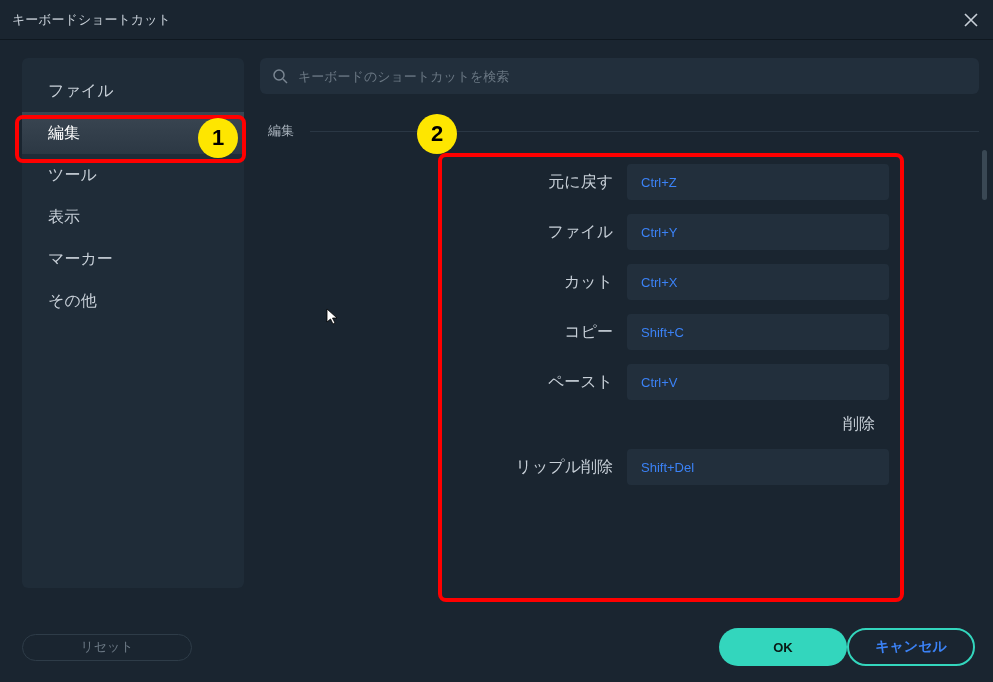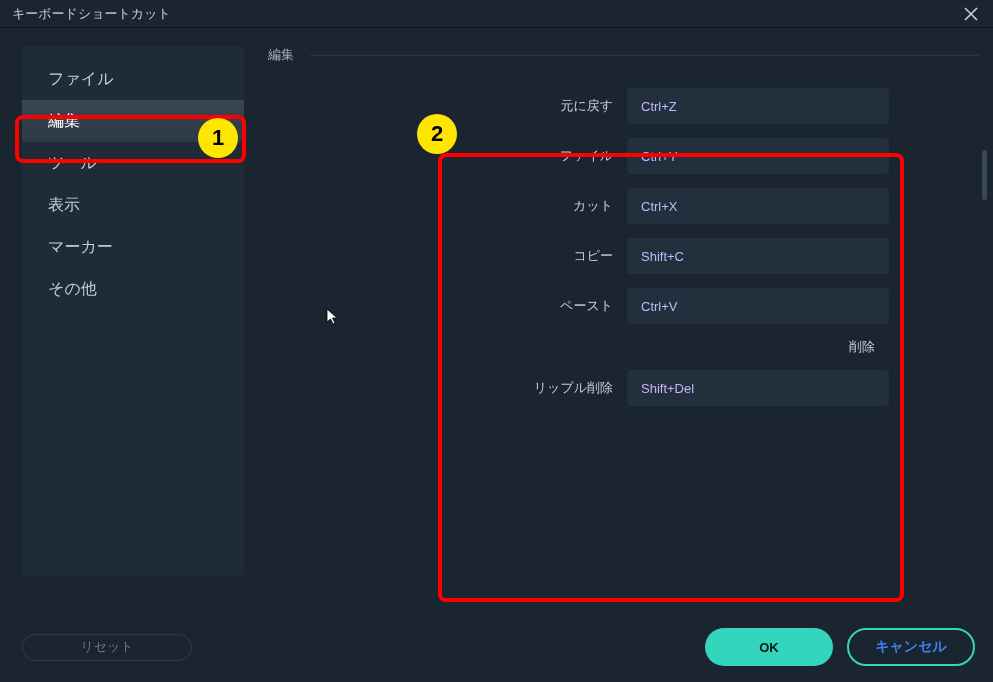--- a/index.html
+++ b/index.html
@@ -6,21 +6,21 @@
     body {
       width: 993px;
       height: 682px;
       background: #1a2530;
       font-family: -apple-system, "Segoe UI", sans-serif;
       color: #c8d0d8;
       overflow: hidden;
       position: relative;
     }
     .titlebar {
-      height: 28px;
+      height: 40px;
       display: flex;
       align-items: center;
       justify-content: space-between;
       padding: 0 12px;
       border-bottom: 1px solid #0f1820;
     }
     .titlebar-title { font-size: 13px; color: #c8d0d8; }
     .close-btn {
       width: 20px; height: 20px;
       display: flex; align-items: center; justify-content: center;
@@ -90,55 +90,55 @@
       padding-left: 200px;
       padding-right: 90px;
     }
     .shortcut-row {
       display: flex;
       align-items: center;
       justify-content: flex-end;
       margin-bottom: 14px;
     }
     .shortcut-label {
-      font-size: 13px;
+      font-size: 16px;
       color: #c8d0d8;
       margin-right: 14px;
     }
     .shortcut-value {
       width: 262px;
       height: 36px;
       background: #222f3c;
       border-radius: 4px;
       display: flex;
       align-items: center;
       padding: 0 14px;
       font-size: 13px;
-      color: #c4b5fd;
+      color: #3b82f6;
     }
 
     .footer {
       position: absolute;
       bottom: 16px;
       left: 22px;
       right: 18px;
       display: flex;
       align-items: center;
       justify-content: space-between;
     }
     .reset-btn {
       width: 170px; height: 27px;
       border: 1px solid #2e3c48;
       background: transparent;
       color: #6b7884;
       border-radius: 19px;
       font-size: 13px;
       cursor: pointer;
     }
-    .footer-right { display: flex; gap: 14px; }
+    .footer-right { display: flex; }
     .ok-btn {
       width: 128px; height: 38px;
       background: #33d6bd;
       border: none;
       color: #0a1a16;
       border-radius: 19px;
       font-size: 13px;
       font-weight: 600;
       cursor: pointer;
     }
@@ -216,20 +216,27 @@
       </div>
     <div class="sidebar-item">
         <span>マーカー</span>
       </div>
     <div class="sidebar-item">
         <span>その他</span>
       </div>
   </div>
 
   <div class="main">
+    <div class="search-box">
+      <svg viewBox="0 0 16 16">
+          <circle cx="7" cy="7" r="5" stroke="#7a8692" stroke-width="1.5" fill="none"></circle>
+          <path d="M11 11 L15 15" stroke="#7a8692" stroke-width="1.5"></path>
+        </svg>
+      <input class="search-input" placeholder="キーボードのショートカットを検索" style="">
+    </div>
 
     <div class="section-header">
       <span class="section-label">編集</span>
       <div class="section-line"></div>
     </div>
 
     <div class="shortcuts-list">
       <div class="shortcut-row">
         <span class="shortcut-label">元に戻す</span>
         <div class="shortcut-value">

